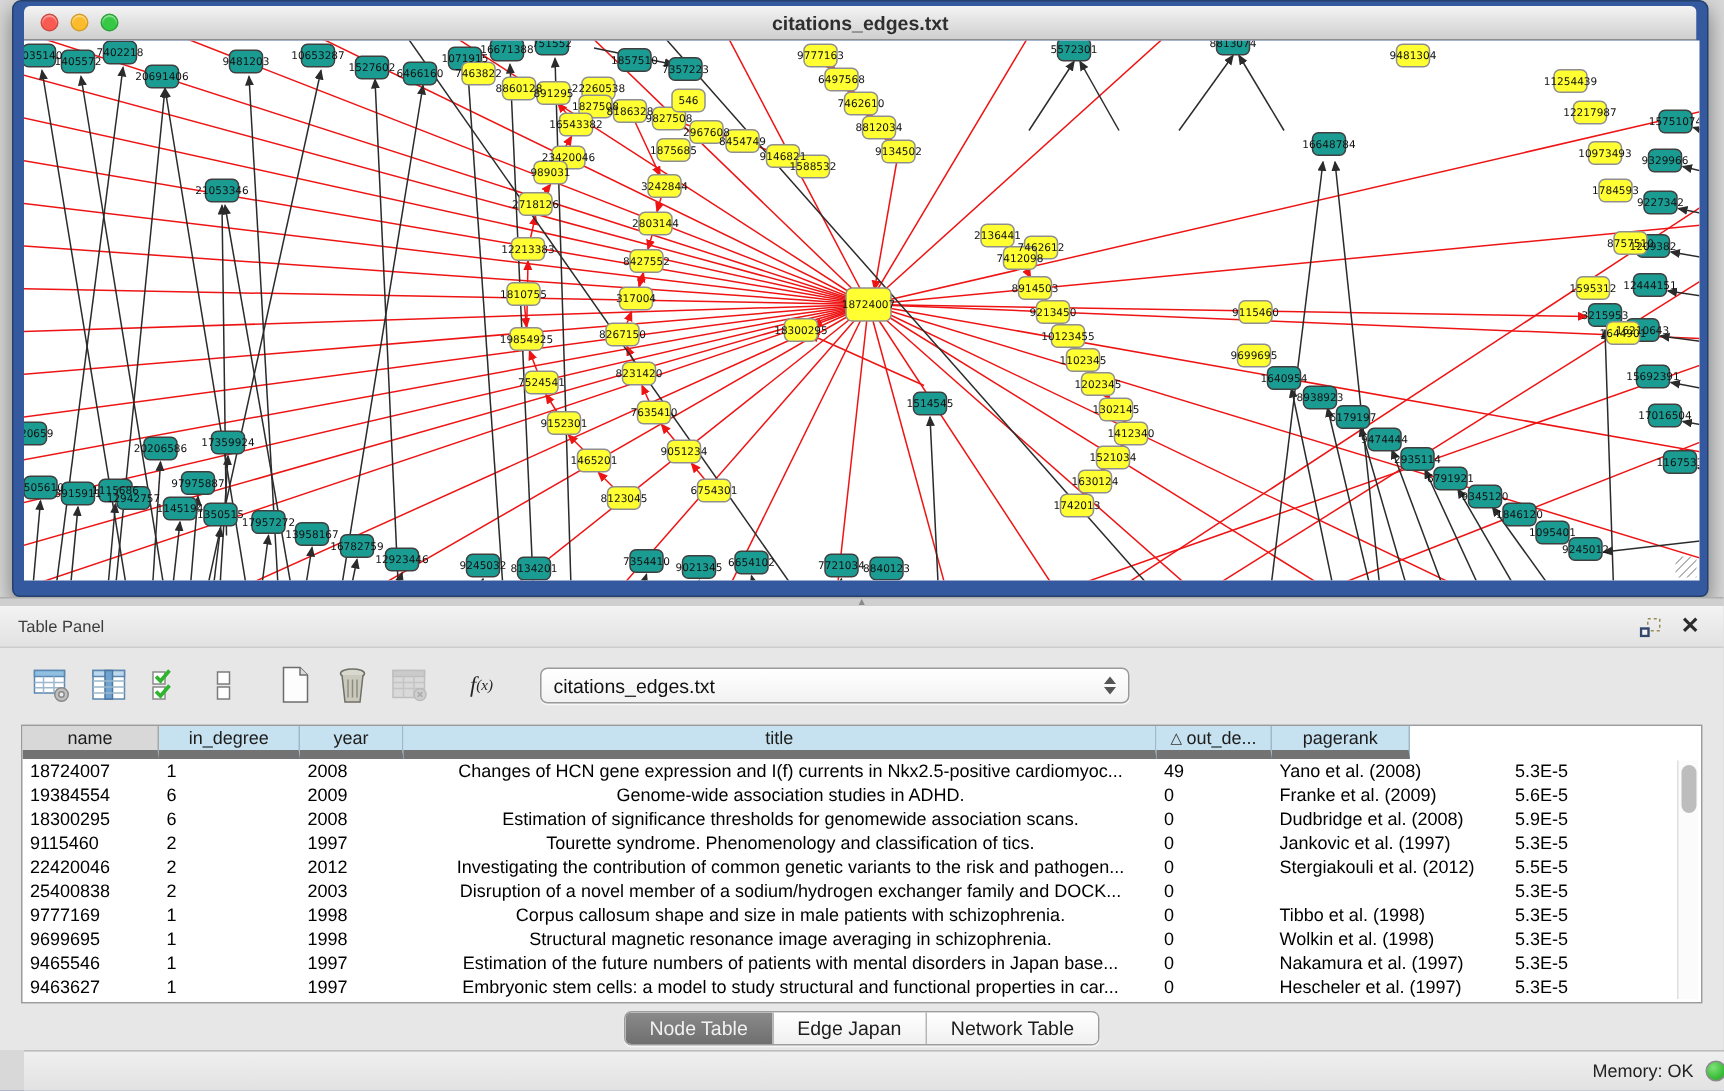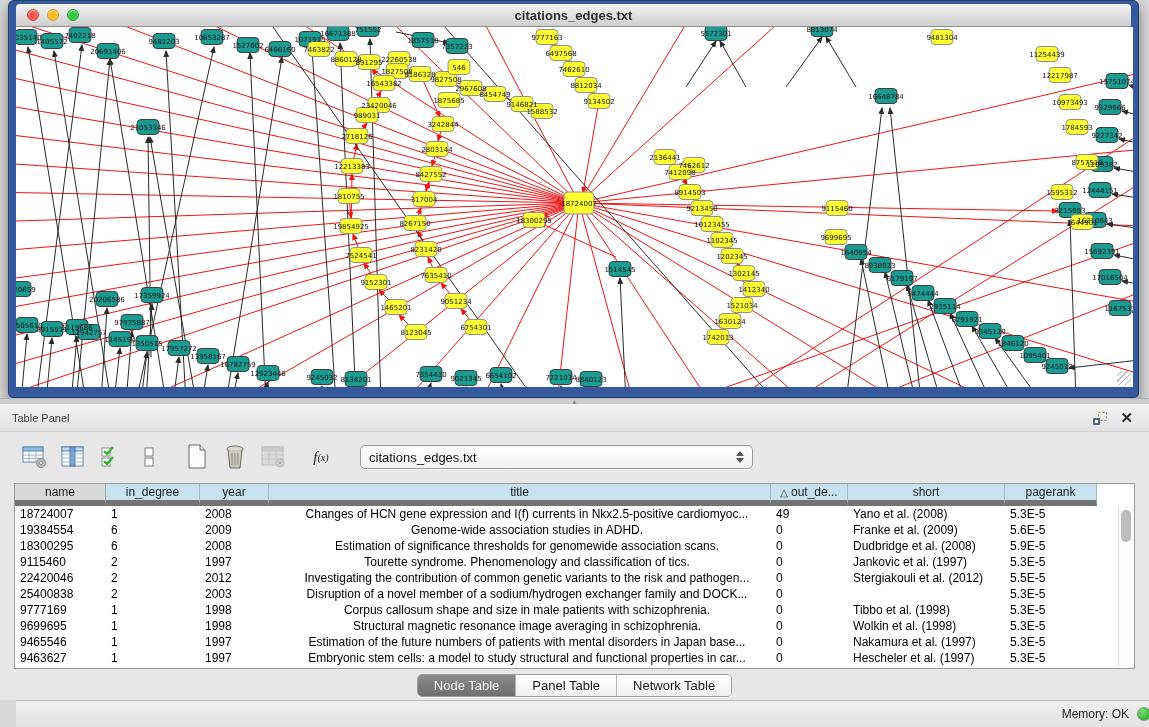--- a/index.html
+++ b/index.html
@@ -607,23 +607,20 @@
         <div class="th" style="width: 69px;">
           <span>year</span>
         </div>
         <div class="th" style="width: 502px;">
           <span>title</span>
         </div>
         <div class="th" style="width: 77px;">
           <span class="sort-glyph">△</span>
           <span>out_de...</span>
         </div>
-        <div class="th" style="width: 157px;">
-          <span>short</span>
-        </div>
         <div class="th" style="width: 92px;">
           <span>pagerank</span>
         </div>
       </div>
     <div id="tbody">
         <div class="trow">
           <div class="td" style="width: 91px;">18724007</div>
           <div class="td" style="width: 94px;">1</div>
           <div class="td" style="width: 69px;">2008</div>
           <div class="td title-cell" style="width: 502px;">Changes of HCN gene expression and I(f) currents in Nkx2.5-positive cardiomyoc...</div>
@@ -714,21 +711,21 @@
         </div>
       </div>
     <div class="vscroll">
       <div class="vthumb"></div>
     </div>
   </div>
 
   <div class="tabbar">
     <div class="seg" id="seg">
         <div class="seg-btn sel">Node Table</div>
-        <div class="seg-btn">Panel Table</div>
+        <div class="seg-btn">Edge Japan</div>
         <div class="seg-btn">Network Table</div>
       </div>
   </div>
 </div>
 
 <div class="statusbar">
   <span class="mem-label">Memory: OK</span>
   <span class="mem-dot"></span>
 </div>
 

